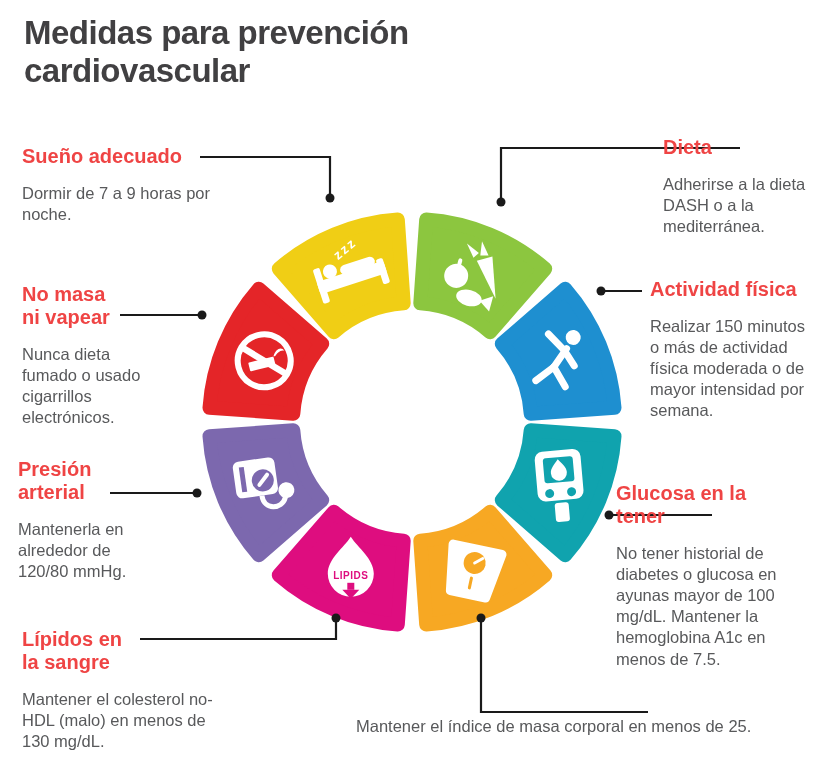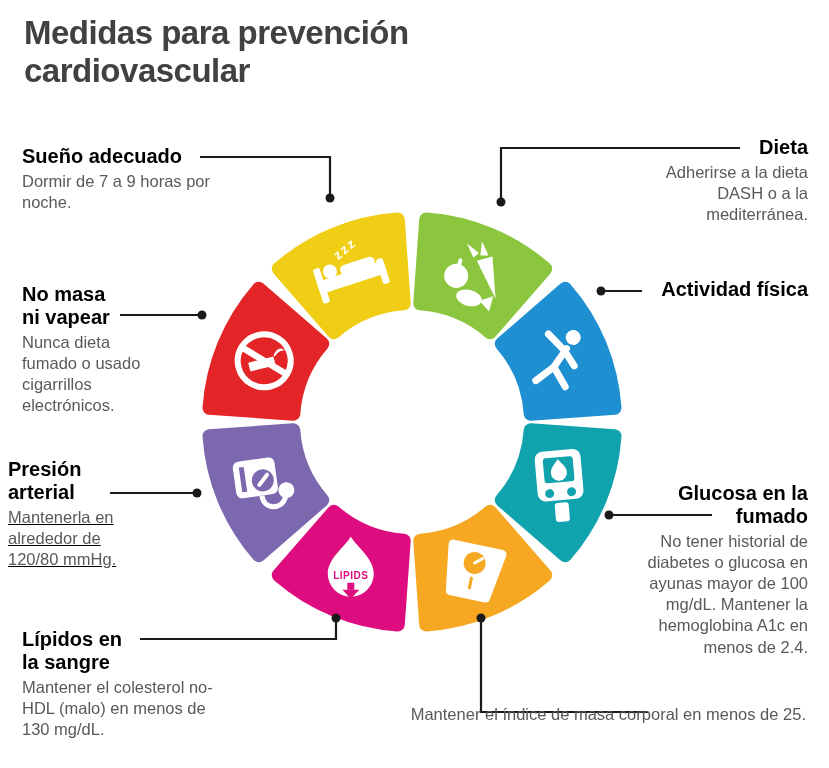--- a/index.html
+++ b/index.html
@@ -10,37 +10,37 @@
   .page-title {
     position:absolute; left:24px; top:14px; width:520px;
     font-size:33px; font-weight:bold; color:#414042;
     line-height:1.14; letter-spacing:-0.5px;
   }
 
   #wheel-svg { position:absolute; left:0; top:0; width:829px; height:768px; }
 
   .label { position:absolute; }
   .label .heading {
-    font-size:20px; font-weight:bold; color:#000000; line-height:1.15;
+    font-size:20px; font-weight:bold; color:#ef4444; line-height:1.15;
     display:inline-block;
   }
   .label .body {
-    font-size:16.5px; color:#58595B; line-height:1.28; margin-top:3px;
+    font-size:16.5px; color:#58595B; line-height:1.28; margin-top:15px;
   }
-  .label.right { text-align:right; }
+  .label.right { text-align:left; }
 
   .lbl-sleep    { left:22px;  top:145px; width:195px; }
   .lbl-diet     { right:21px; top:136px; width:145px; }
   .lbl-activity { right:21px; top:278px; width:158px; }
   .lbl-glucose  { right:21px; top:482px; width:192px; }
   .lbl-glucose .heading { max-width:135px; }
   .lbl-weight   { right:23px; top:701px; width:450px; }
   .lbl-lipids   { left:22px;  top:628px; width:196px; }
   .lbl-lipids .heading { max-width:112px; }
-  .lbl-bp       { left:8px;  top:458px; width:140px;text-decoration:underline; }
+  .lbl-bp       { left:18px;  top:458px; width:140px; }
   .lbl-bp .heading { max-width:88px; }
   .lbl-smoke    { left:22px;  top:283px; width:146px; }
   .lbl-smoke .heading { max-width:103px; }
 
   svg text { font-family:"Liberation Sans", sans-serif; }
   .connector { stroke:#1A1A1A; stroke-width:2.2; fill:none; }
   .dot { fill:#1A1A1A; }
 </style>
 </head>
 <body>
@@ -165,25 +165,26 @@
     <div class="body">Dormir de 7 a 9 horas por noche.</div>
   </div>
 
   <div class="label right lbl-diet">
     <div class="heading">Dieta</div>
     <div class="body">Adherirse a la dieta DASH o a la mediterránea.</div>
   </div>
 
   <div class="label right lbl-activity">
     <div class="heading">Actividad física</div>
+    <div class="body">Realizar 150 minutos o más de actividad física moderada o de mayor intensidad por semana.</div>
   </div>
 
   <div class="label right lbl-glucose">
-    <div class="heading">Glucosa en la fumado</div>
-    <div class="body">No tener historial de diabetes o glucosa en ayunas mayor de 100 mg/dL. Mantener la hemoglobina A1c en menos de 2.4.</div>
+    <div class="heading">Glucosa en la tener</div>
+    <div class="body">No tener historial de diabetes o glucosa en ayunas mayor de 100 mg/dL. Mantener la hemoglobina A1c en menos de 7.5.</div>
   </div>
 
   <div class="label right lbl-weight">
     <div class="body">Mantener el índice de masa corporal en menos de 25.</div>
   </div>
 
   <div class="label lbl-lipids">
     <div class="heading">Lípidos en la sangre</div>
     <div class="body">Mantener el colesterol no-HDL (malo) en menos de 130 mg/dL.</div>
   </div>

